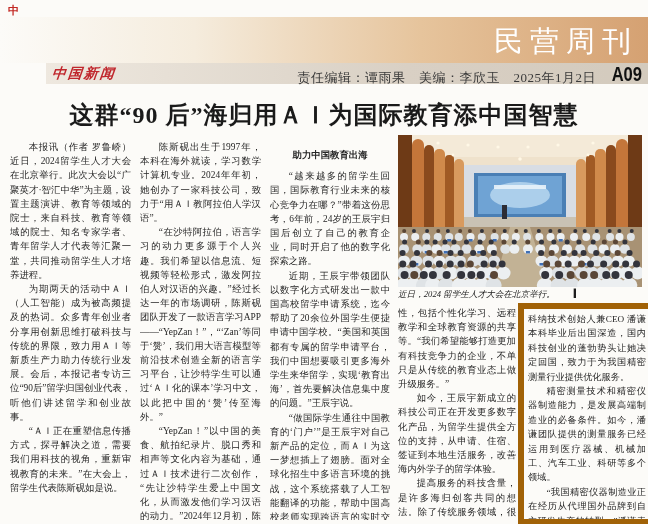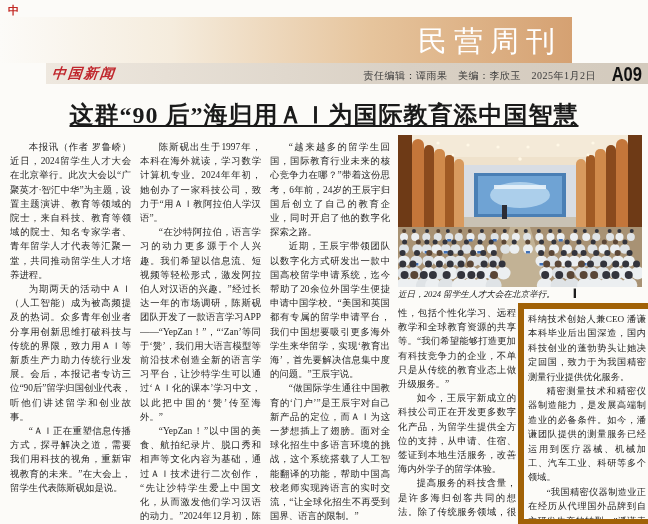--- a/index.html
+++ b/index.html
@@ -6,47 +6,47 @@
   .page{
     position:relative;width:648px;height:524px;margin:0 auto;
     background:#fcfbf8;overflow:hidden;
     font-family:"Liberation Serif","DejaVu Serif",serif;color:#222;
   }
   .corner-mark{
     position:absolute;left:8px;top:3px;font-size:11px;color:#c22722;
     font-weight:bold;filter:blur(.3px);
   }
   .band{
-    position:absolute;left:0;top:17px;width:572px;height:46px;
+    position:absolute;left:0;top:17px;width:648px;height:46px;
     background:linear-gradient(90deg,#fcfbf8 0%,#f5ecdd 30%,#e6c49c 65%,#d5a172 100%);
   }
   .band-title{
     position:absolute;right:10px;top:5px;font-size:29px;color:#ffffff;
     letter-spacing:7px;font-weight:400;
   }
   .strip{
     position:absolute;left:46px;top:63px;width:602px;height:21px;
     background:linear-gradient(90deg,#eee8df 0%,#d9d0c4 60%,#d3cabd 100%);
   }
   .logo{
     position:absolute;left:6px;top:2px;font-size:14px;font-weight:bold;
     font-style:italic;color:#c0272d;letter-spacing:2px;transform:skewX(-6deg);
   }
   .editors{
-    position:absolute;right:52px;top:6px;font-size:10px;color:#3a3a3a;
+    position:absolute;right:52px;top:6px;font-size:13px;color:#3a3a3a;
     letter-spacing:.5px;white-space:nowrap;
   }
   .pageno{
     position:absolute;right:6px;top:0px;font-size:18px;font-weight:bold;
     font-family:"Liberation Sans","DejaVu Sans",sans-serif;color:#111;
     transform:scale(.92,1.12);transform-origin:right top;letter-spacing:0px;
   }
   .headline{
     position:absolute;left:0;top:99px;width:648px;margin:0;text-align:center;
-    font-size:24px;font-weight:600;letter-spacing:1px;color:#1a1a1a;text-decoration:underline;
+    font-size:24px;font-weight:600;letter-spacing:1px;color:#1a1a1a;
   }
   .col{
     position:absolute;top:140px;height:380px;overflow:hidden;
     font-size:9.4px;line-height:14.2px;text-align:justify;text-justify:inter-ideograph;
     color:#262626;
   }
   .col1{left:10px;width:121px;}
   .col2{left:140px;width:121px;}
   .col3{left:270px;width:120px;}
   .col4{left:398px;top:306px;width:118px;height:212px;}
@@ -93,20 +93,21 @@
       <p class="para">本报讯（作者 罗鲁峤）近日，2024留学生人才大会在北京举行。此次大会以“广聚英才·智汇中华”为主题，设置主题演讲、教育等领域的院士，来自科技、教育等领域的院士、知名专家学者、青年留学人才代表等汇聚一堂，共同推动留学生人才培养进程。</p>
       <p class="para">为期两天的活动中ＡＩ（人工智能）成为被高频提及的热词。众多青年创业者分享用创新思维打破科技与传统的界限，致力用ＡＩ等新质生产力助力传统行业发展。会后，本报记者专访三位“90后”留学归国创业代表，听他们讲述留学和创业故事。</p>
       <p class="para">“ＡＩ正在重塑信息传播方式，探寻解决之道，需要我们用科技的视角，重新审视教育的未来。”在大会上，留学生代表陈斯砚如是说。</p>
     </div>
   <div class="col col2" id="col2">
       <p class="para">陈斯砚出生于1997年，本科在海外就读，学习数学计算机专业。2024年年初，她创办了一家科技公司，致力于“用ＡＩ教阿拉伯人学汉语”。</p>
       <p class="para">“在沙特阿拉伯，语言学习的动力更多源于个人兴趣。我们希望以信息流、短视频等轻松形式，激发阿拉伯人对汉语的兴趣。”经过长达一年的市场调研，陈斯砚团队开发了一款语言学习APP——“YepZan！”，“‘Zan’等同于‘赞’，我们用大语言模型等前沿技术创造全新的语言学习平台，让沙特学生可以通过‘ＡＩ化的课本’学习中文，以此把中国的‘赞’传至海外。”</p>
       <p class="para">“YepZan！”以中国的美食、航拍纪录片、脱口秀和相声等文化内容为基础，通过ＡＩ技术进行二次创作，“先让沙特学生爱上中国文化，从而激发他们学习汉语的动力。”2024年12月初，陈斯砚参与开发的语言教学APP与多所中东高校达成初步合作意向。</p>
     </div>
   <div class="col col3" id="col3">
+      <p class="subhead">助力中国教育出海</p>
       <p class="para">“越来越多的留学生回国，国际教育行业未来的核心竞争力在哪？”带着这份思考，6年前，24岁的王辰宇归国后创立了自己的教育企业，同时开启了他的数字化探索之路。</p>
       <p class="para">近期，王辰宇带领团队以数字化方式研发出一款中国高校留学申请系统，迄今帮助了20余位外国学生便捷申请中国学校。“美国和英国都有专属的留学申请平台，我们中国想要吸引更多海外学生来华留学，实现‘教育出海’，首先要解决信息集中度的问题。”王辰宇说。</p>
       <p class="para">“做国际学生通往中国教育的‘门户’”是王辰宇对自己新产品的定位，而ＡＩ为这一梦想插上了翅膀。面对全球化招生中多语言环境的挑战，这个系统搭载了人工智能翻译的功能，帮助中国高校老师实现跨语言的实时交流，“让全球化招生不再受到国界、语言的限制。”</p>
     </div>
 
   <div class="photo">
     <svg id="photo-svg" width="244" height="152" viewBox="0 0 244 152" xmlns="http://www.w3.org/2000/svg">
 
       <rect x="0" y="0" width="244" height="96" fill="#efe2cc"></rect>
       <rect x="0" y="0" width="244" height="22" fill="#f4ead8"></rect>

